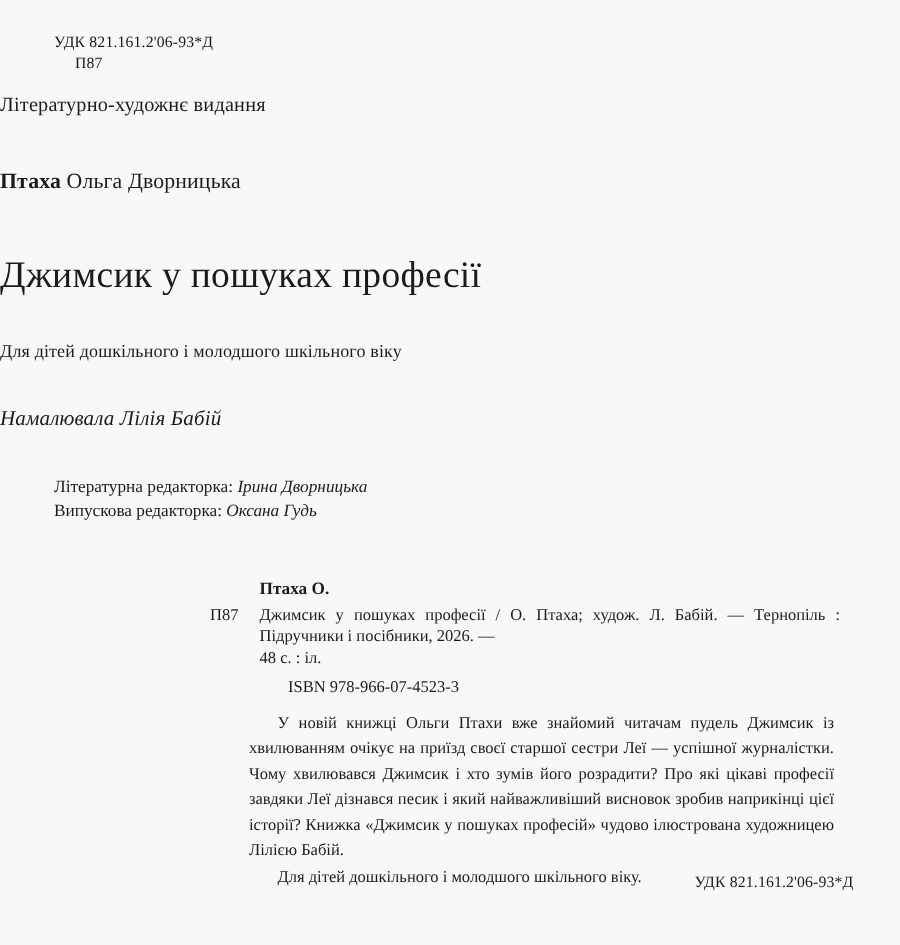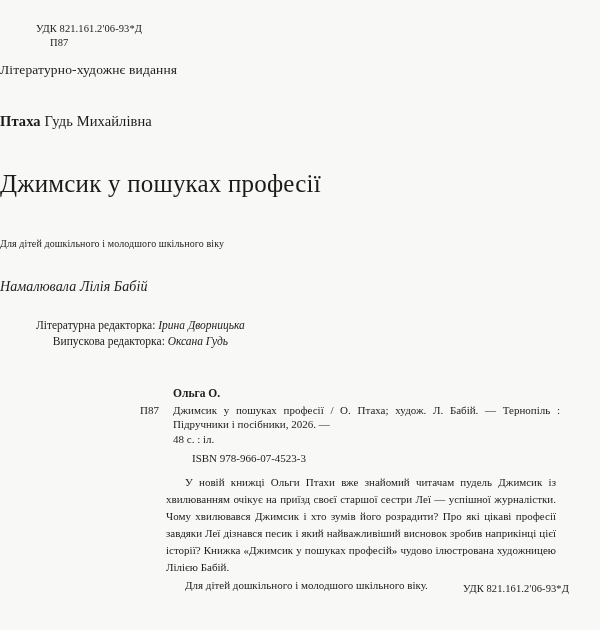--- a/index.html
+++ b/index.html
@@ -55,39 +55,38 @@
   }
   .author-line .surname {
     font-weight: bold;
   }
   .book-title {
     margin-top: 40px;
     font-size: 25px;
     letter-spacing: 0.2px;
   }
   .audience-line {
-    margin-top: 40px;
-    font-size: 10px;
+    margin-top: 29px;
+    font-size: 12px;
     letter-spacing: 0.1px;
   }
   .illustrator-line {
     margin-top: 30px;
     font-size: 14px;
     font-style: italic;
     letter-spacing: 0.1px;
   }
 
   
   .editors {
     position: absolute;
     left: 36px;
     top: 318px;
     font-size: 11.5px;
     line-height: 15.5px;
-    text-align: center;
   }
   .editors .val {
     font-style: italic;
   }
 
   
   .cip {
     position: absolute;
     left: 140px;
     top: 386px;
@@ -160,21 +159,21 @@
 
   <div class="udc-top">
     <div class="line1">УДК 821.161.2'06-93*Д</div>
     <div class="line2">П87</div>
   </div>
 
   <div class="masthead">
     <div class="series-line">Літературно-художнє видання</div>
 
     <div class="author-line">
-      <span class="surname">Птаха</span><span>&nbsp;</span><span>Гудь Михайлівна</span>
+      <span class="surname">Птаха</span><span>&nbsp;</span><span>Ольга Дворницька</span>
     </div>
 
     <div class="book-title">Джимсик у пошуках професії</div>
 
     <div class="audience-line">Для дітей дошкільного і молодшого шкільного віку</div>
 
     <div class="illustrator-line">Намалювала Лілія Бабій</div>
   </div>
 
   <div class="editors">
@@ -182,21 +181,21 @@
       <span>Літературна редакторка:</span>
       <span class="val">Ірина Дворницька</span>
     </div>
     <div>
       <span>Випускова редакторка:</span>
       <span class="val">Оксана Гудь</span>
     </div>
   </div>
 
   <div class="cip">
-    <div class="cip-author">Ольга О.</div>
+    <div class="cip-author">Птаха О.</div>
 
     <div class="cip-body">
       <div class="cip-code">П87</div>
       <div class="cip-desc">Джимсик у пошуках професії / О. Птаха; худож. Л. Бабій. — Тернопіль : Підручники і посібники, 2026. —</div>
       <div class="cip-extent">48 с. : іл.</div>
       <div class="cip-isbn">ISBN 978-966-07-4523-3</div>
     </div>
   </div>
 
   <div class="annotation">

